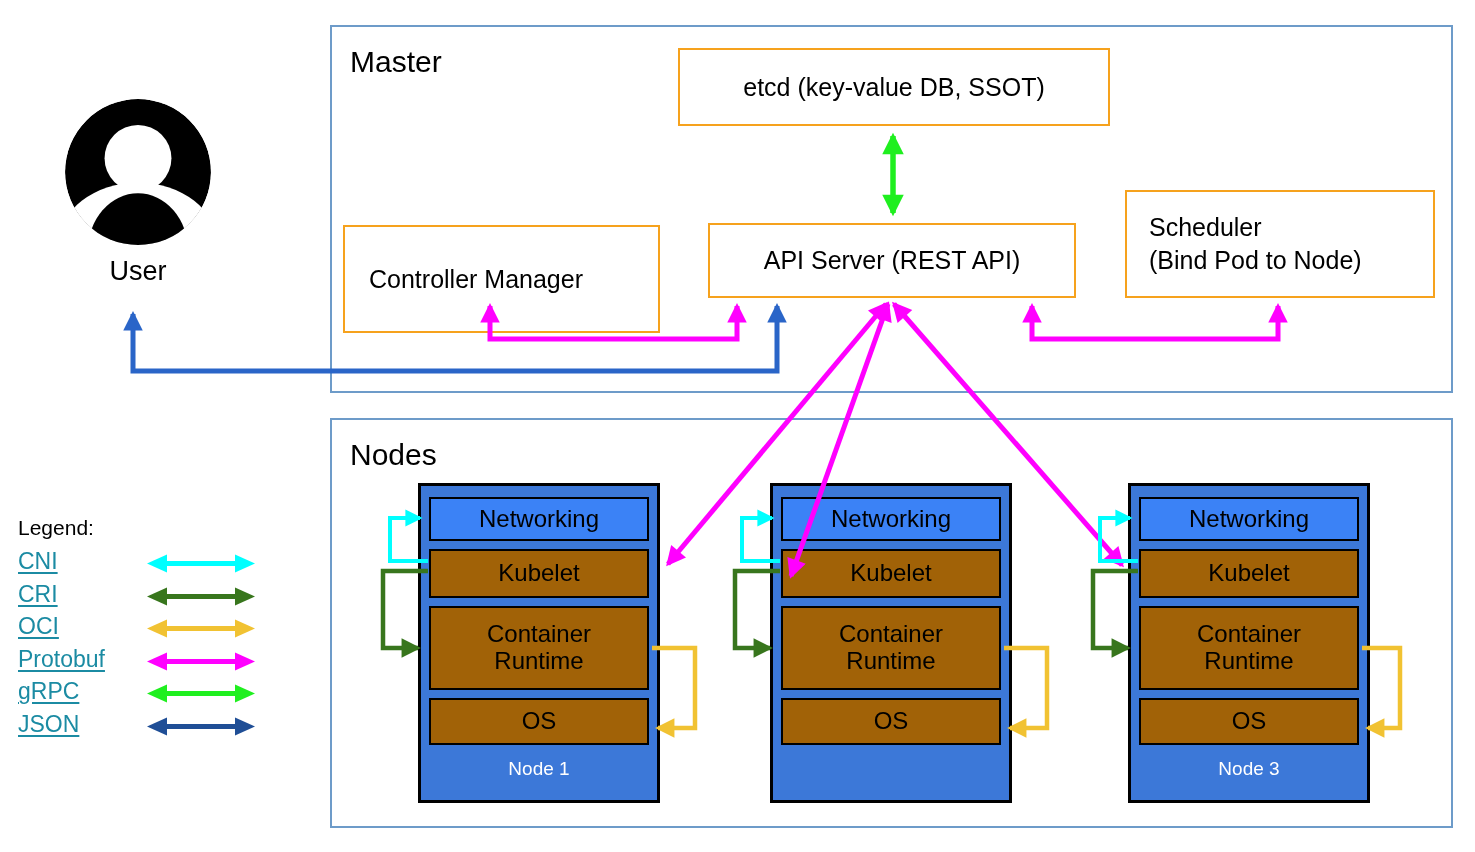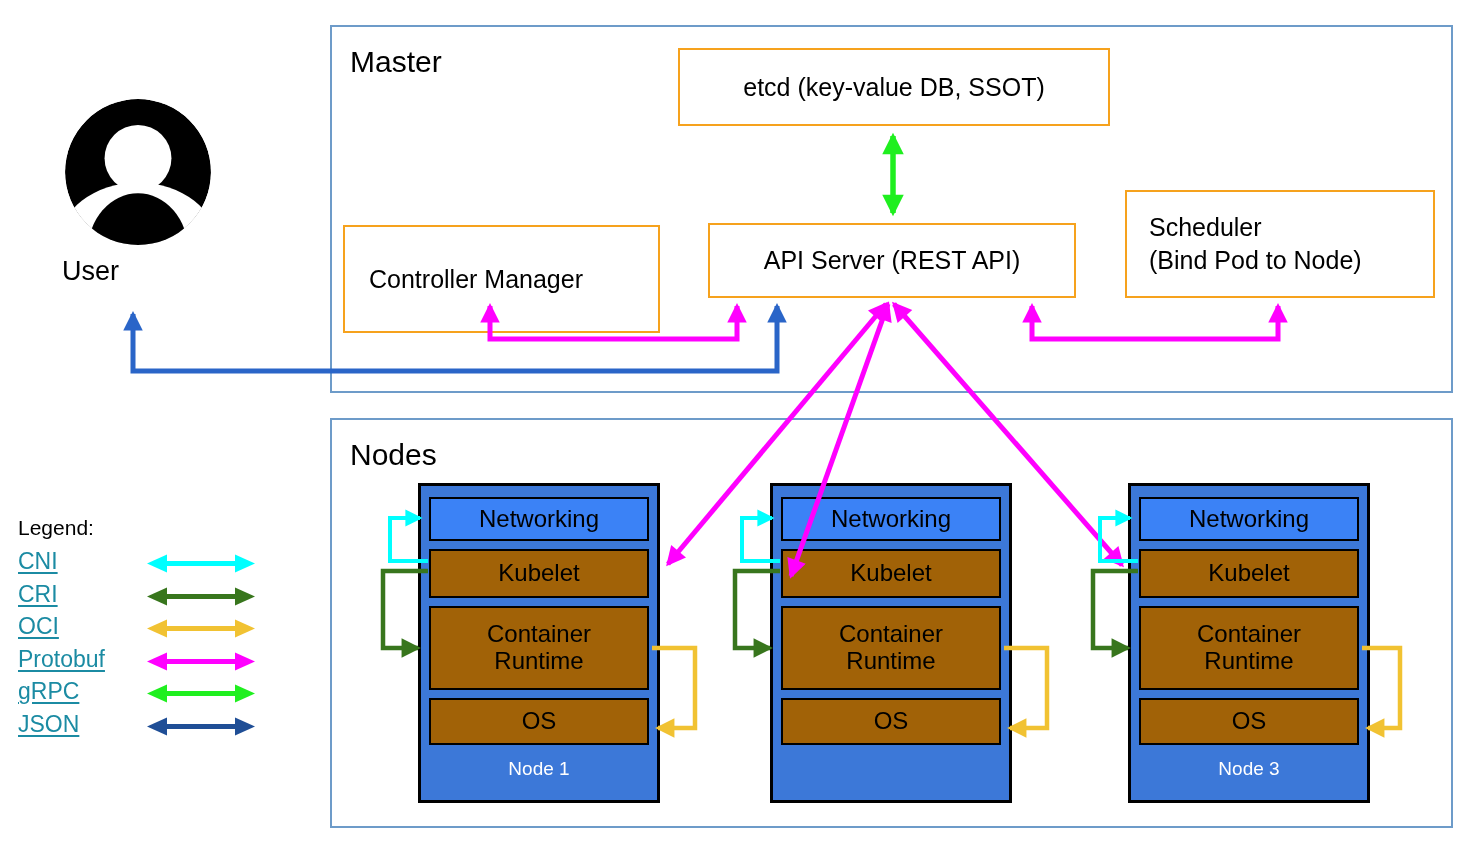--- a/index.html
+++ b/index.html
@@ -29,21 +29,21 @@
          box-sizing:border-box;display:flex;align-items:center;justify-content:center;
          font-size:24px;line-height:1.12;text-align:center;color:#000;}
   .layer.networking{top:11px;height:44px;background:#3b82f6;}
   .layer.kubelet{top:63px;height:49px;}
   .layer.cr{top:120px;height:84px;padding:0 34px;}
   .layer.os{top:212px;height:47px;}
   .node-label{position:absolute;left:0;right:0;top:272px;text-align:center;color:#fff;font-size:19px;}
 
   
   .user-icon{position:absolute;left:62px;top:96px;}
-  .user-label{position:absolute;left:62px;top:256px;width:152px;font-size:27px;color:#000;}
+  .user-label{position:absolute;left:62px;top:256px;width:152px;text-align:center;font-size:27px;color:#000;}
 
   
   .legend{position:absolute;left:18px;top:510px;margin-top:6px;}
   .legend-title{font-size:21px;color:#000;margin-bottom:8px;}
   .legend-row{position:relative;height:32.6px;}
   .legend-link{color:#1b8ba3;text-decoration:underline;text-underline-offset:3px;font-size:23px;cursor:pointer;}
   .legend-arrow{position:absolute;left:127px;top:4px;}
 
   
   .overlay{position:absolute;left:0;top:0;pointer-events:none;}

